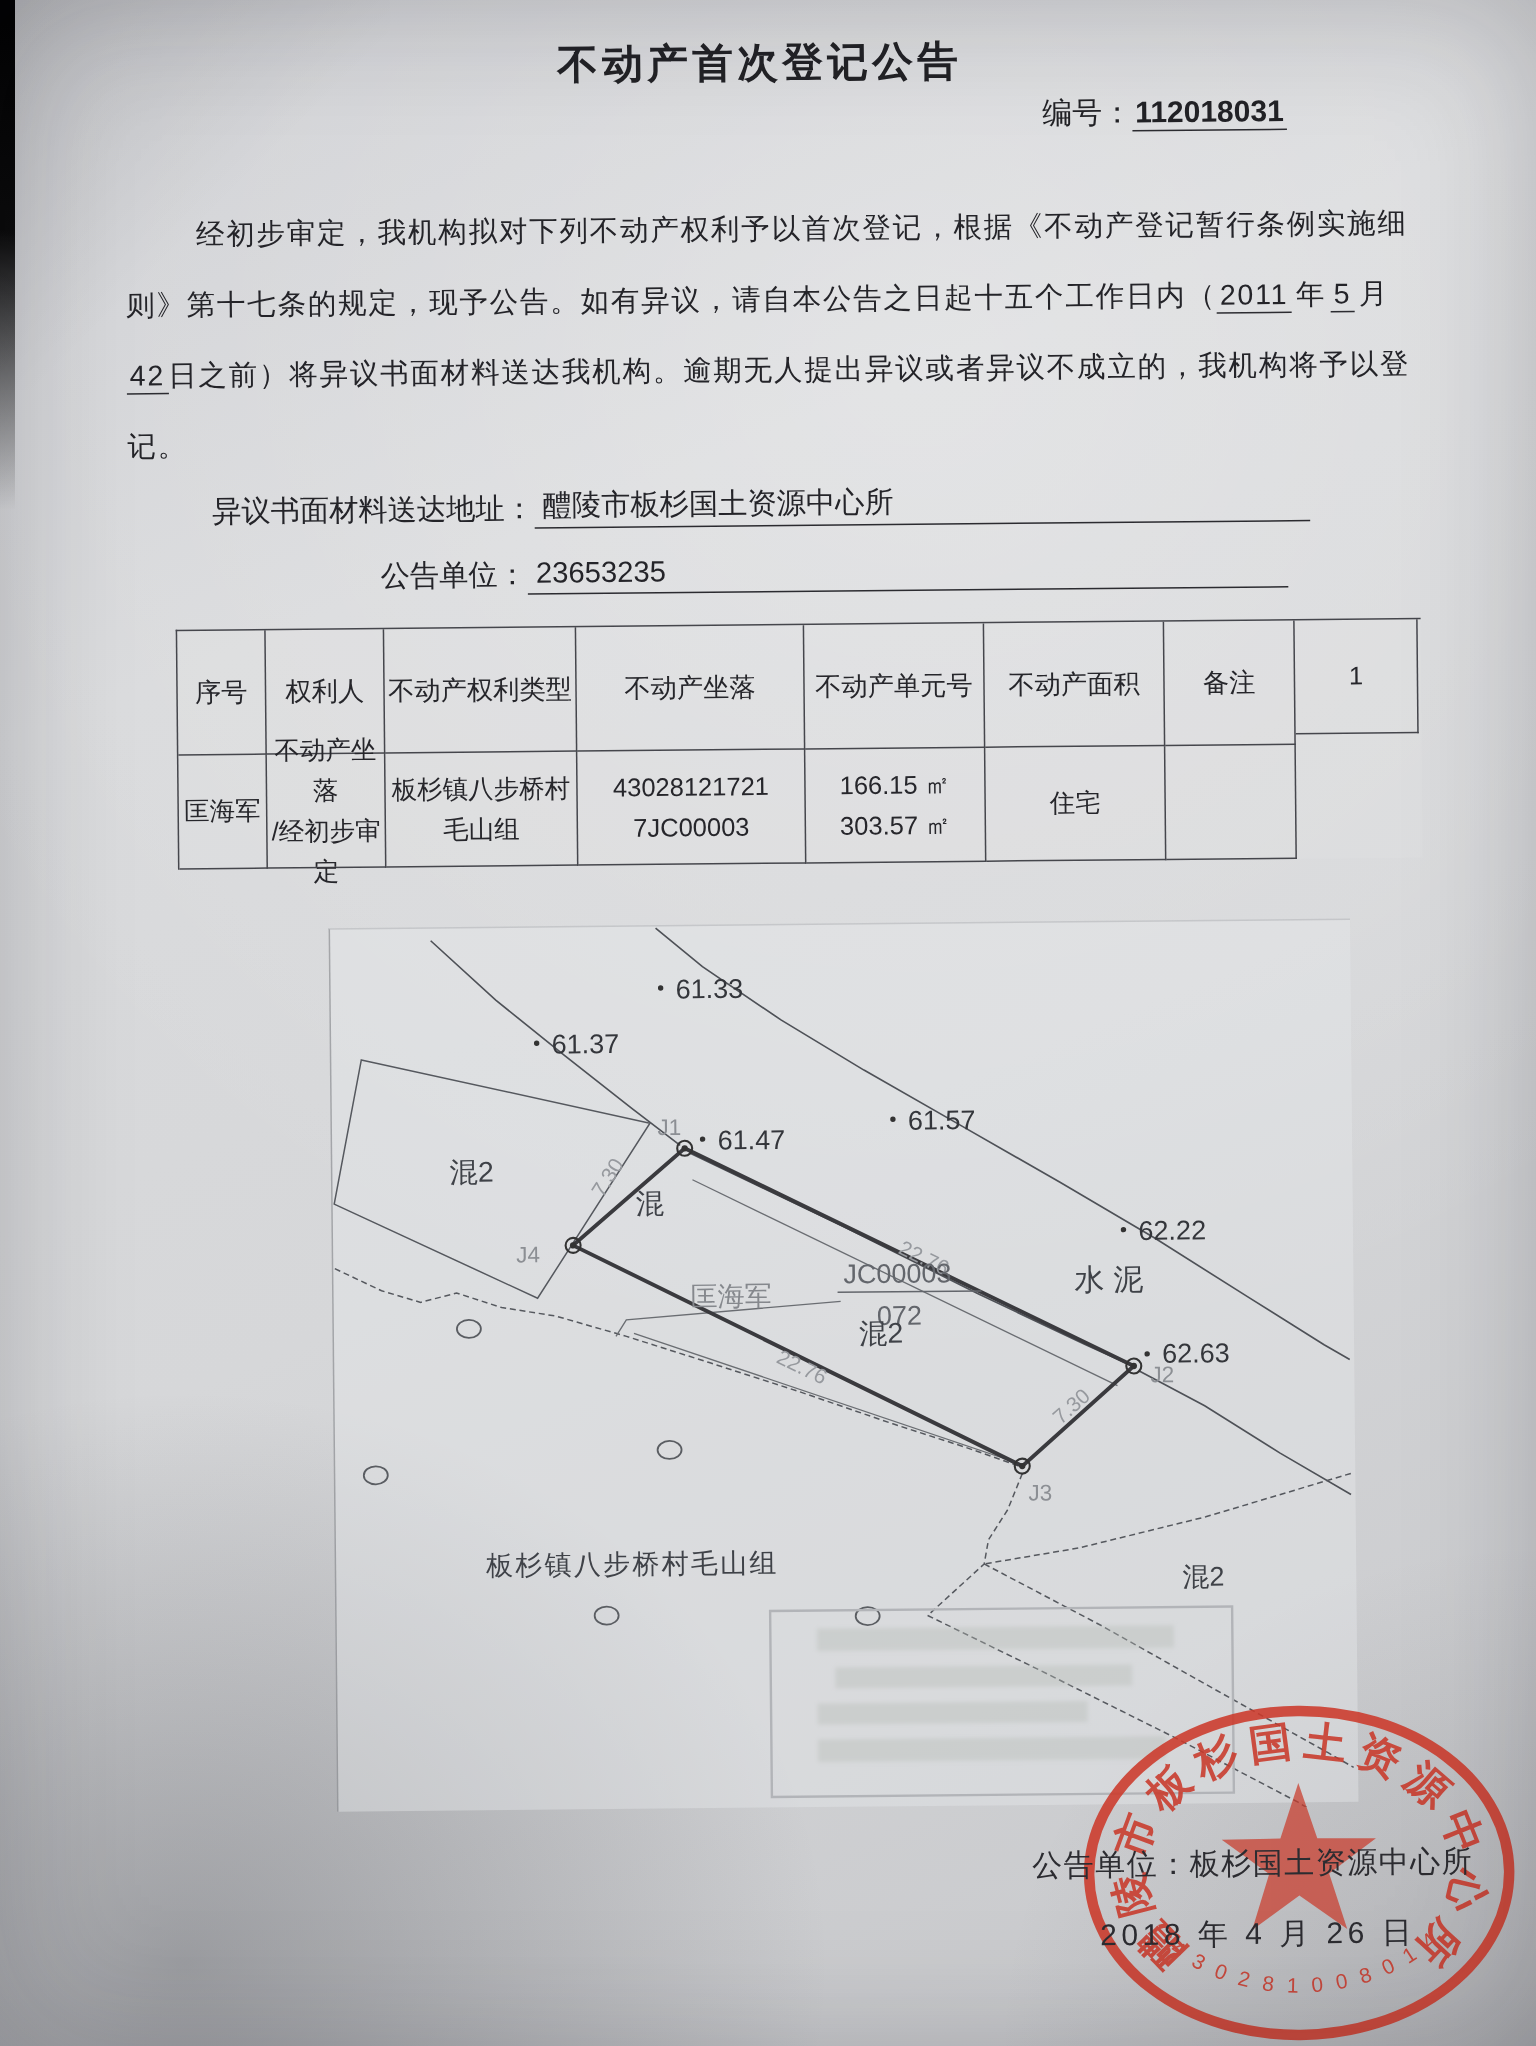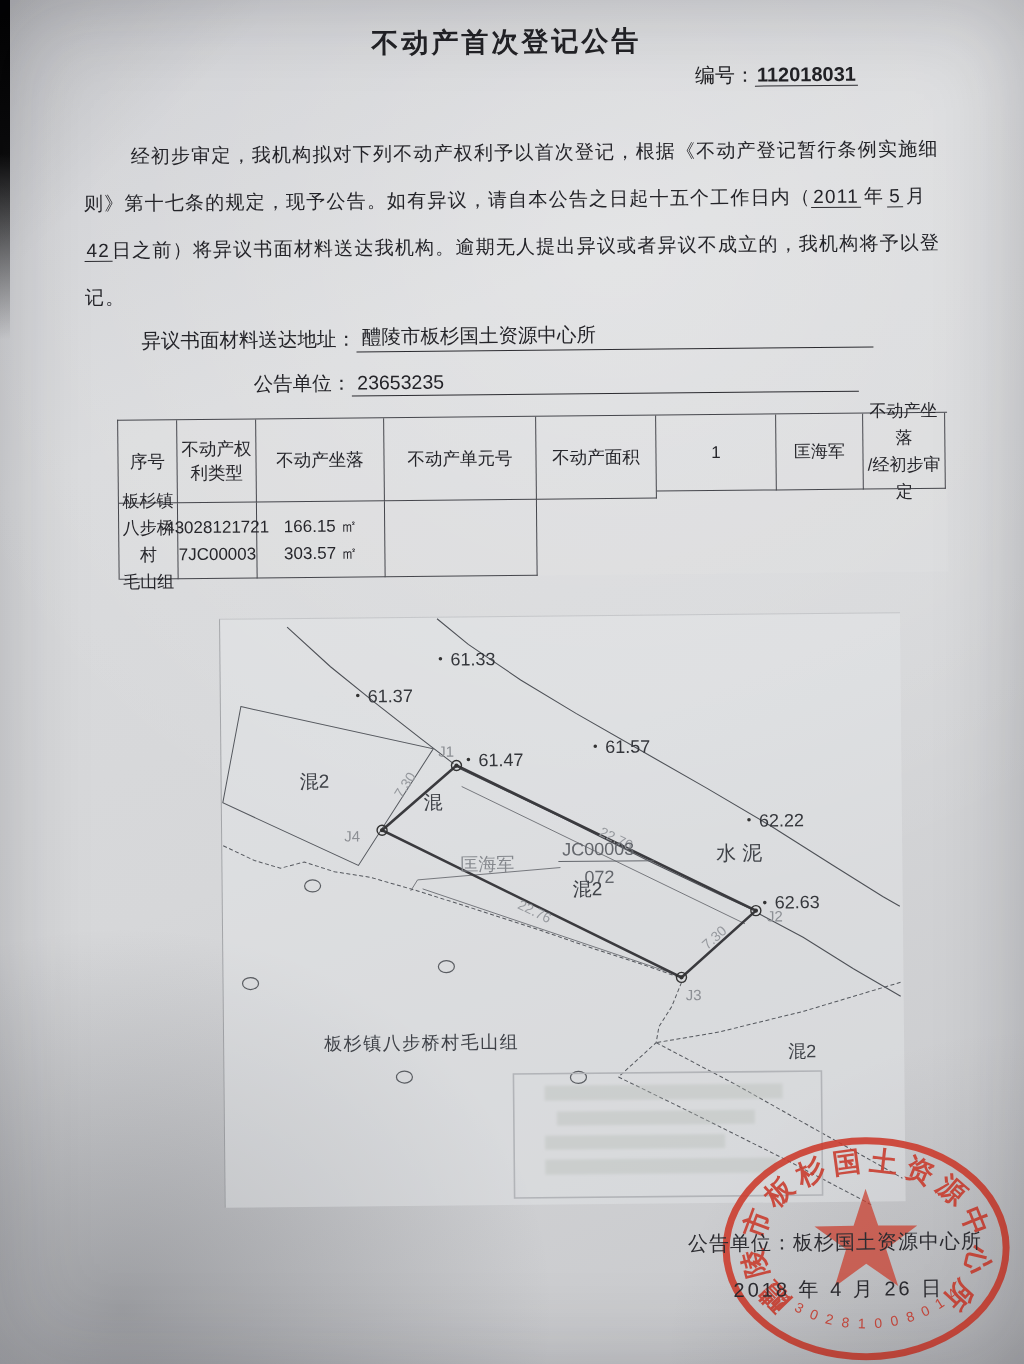--- a/index.html
+++ b/index.html
@@ -97,43 +97,46 @@
 
   <div class="field-row" style="left:144px;top:322px;">
     <span>异议书面材料送达地址：</span><span class="fill-line fill-addr">醴陵市板杉国土资源中心所</span>
   </div>
   <div class="field-row" style="left:256px;top:368px;">
     <span>公告单位：</span><span class="fill-line fill-tel">23653235</span>
   </div>
 
   <div class="reg-table">
     <div class="cell head">序号</div>
+    <div class="cell head">权利人</div>
     <div class="cell head">不动产权利类型</div>
     <div class="cell head">不动产坐落</div>
     <div class="cell head">不动产单元号</div>
     <div class="cell head">不动产面积</div>
+    <div class="cell head">备注</div>
 
     <div class="cell data">1</div>
     <div class="cell data">匡海军</div>
     <div class="cell data">
       <span>不动产坐落</span>
       <span>/经初步审定</span>
     </div>
     <div class="cell data">
       <span>板杉镇八步桥村</span>
       <span>毛山组</span>
     </div>
     <div class="cell data">
       <span>43028121721</span>
       <span>7JC00003</span>
     </div>
     <div class="cell data">
       <span>166.15 ㎡</span>
       <span>303.57 ㎡</span>
     </div>
+    <div class="cell data">住宅</div>
     <div class="cell data"></div>
   </div>
 
   <div class="map-sheet"></div>
 
   <svg class="map-svg" style="left:205px;top:608px;" width="700" height="600" viewBox="205 608 700 600">
     <defs>
       <filter id="soft">
           <feGaussianBlur stdDeviation="1.4"></feGaussianBlur>
         </filter>

